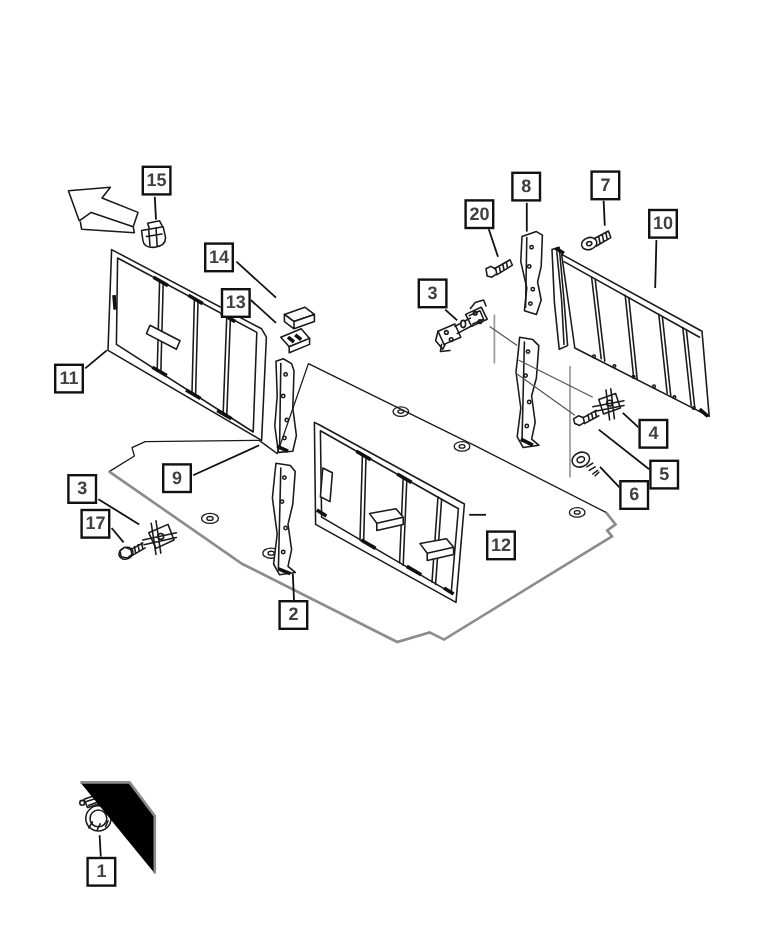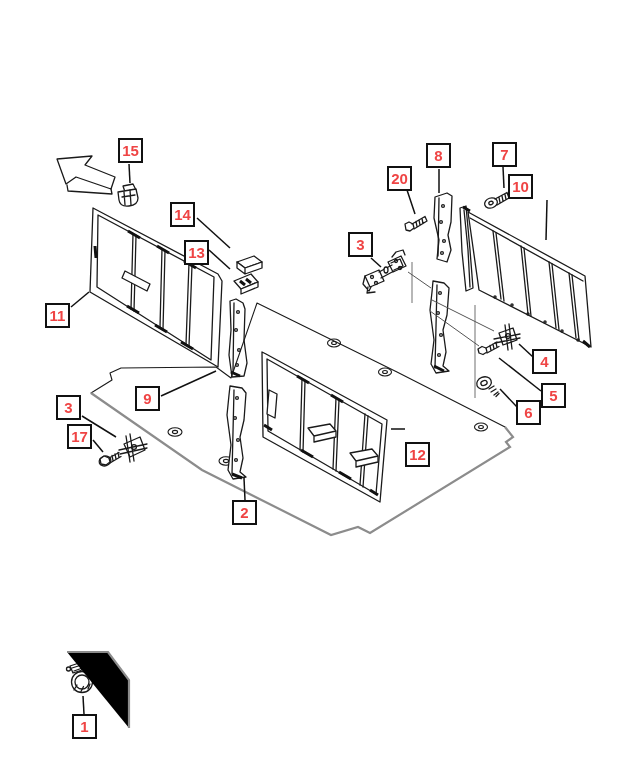--- a/index.html
+++ b/index.html
@@ -1,21 +1,21 @@
 <!DOCTYPE html>
 <html><head>
 <meta charset="utf-8">
 <style>
   html,body{margin:0;padding:0;background:#fff;}
   .stage{position:relative;width:640px;height:777px;background:#fff;overflow:hidden;
          font-family:"Liberation Sans",sans-serif;}
   .stage svg{position:absolute;left:0;top:0;}
   .callout{position:absolute;width:21px;height:21px;border:2.6px solid #111;background:#fff;
            display:flex;align-items:center;justify-content:center;
-           font:bold 15px "Liberation Sans",sans-serif;color:#ef4444;z-index:5;}
+           font:bold 15px "Liberation Sans",sans-serif;color:#404040;z-index:5;}
   .art{stroke:#1a1a1a;fill:none;stroke-width:1.3;stroke-linejoin:round;stroke-linecap:round;}
   .fillw{fill:#fff;}
   .thick{stroke-width:3;stroke:#111;}
   .gray{stroke:#8c8c8c;stroke-width:2.2;}
   .thin{stroke-width:1;stroke:#555;}
   .leader{stroke:#111;stroke-width:1.5;}
 </style>
 </head>
 <body>
 
@@ -225,21 +225,21 @@
 
 <div class="callout" style="left:72px;top:714px">1</div>
 <div class="callout" style="left:232px;top:500px">2</div>
 <div class="callout" style="left:348px;top:232px">3</div>
 <div class="callout" style="left:532px;top:349px">4</div>
 <div class="callout" style="left:541px;top:383px">5</div>
 <div class="callout" style="left:516px;top:400px">6</div>
 <div class="callout" style="left:492px;top:142px">7</div>
 <div class="callout" style="left:426px;top:143px">8</div>
 <div class="callout" style="left:135px;top:386px">9</div>
-<div class="callout" style="left:508px;top:174px">10</div>
+<div class="callout" style="left:540px;top:174px">10</div>
 <div class="callout" style="left:45px;top:303px">11</div>
 <div class="callout" style="left:405px;top:442px">12</div>
 <div class="callout" style="left:184px;top:240px">13</div>
 <div class="callout" style="left:170px;top:202px">14</div>
 <div class="callout" style="left:118px;top:138px">15</div>
 <div class="callout" style="left:56px;top:395px">3</div>
 <div class="callout" style="left:67px;top:424px">17</div>
 <div class="callout" style="left:387px;top:166px">20</div>
 
 </div>

